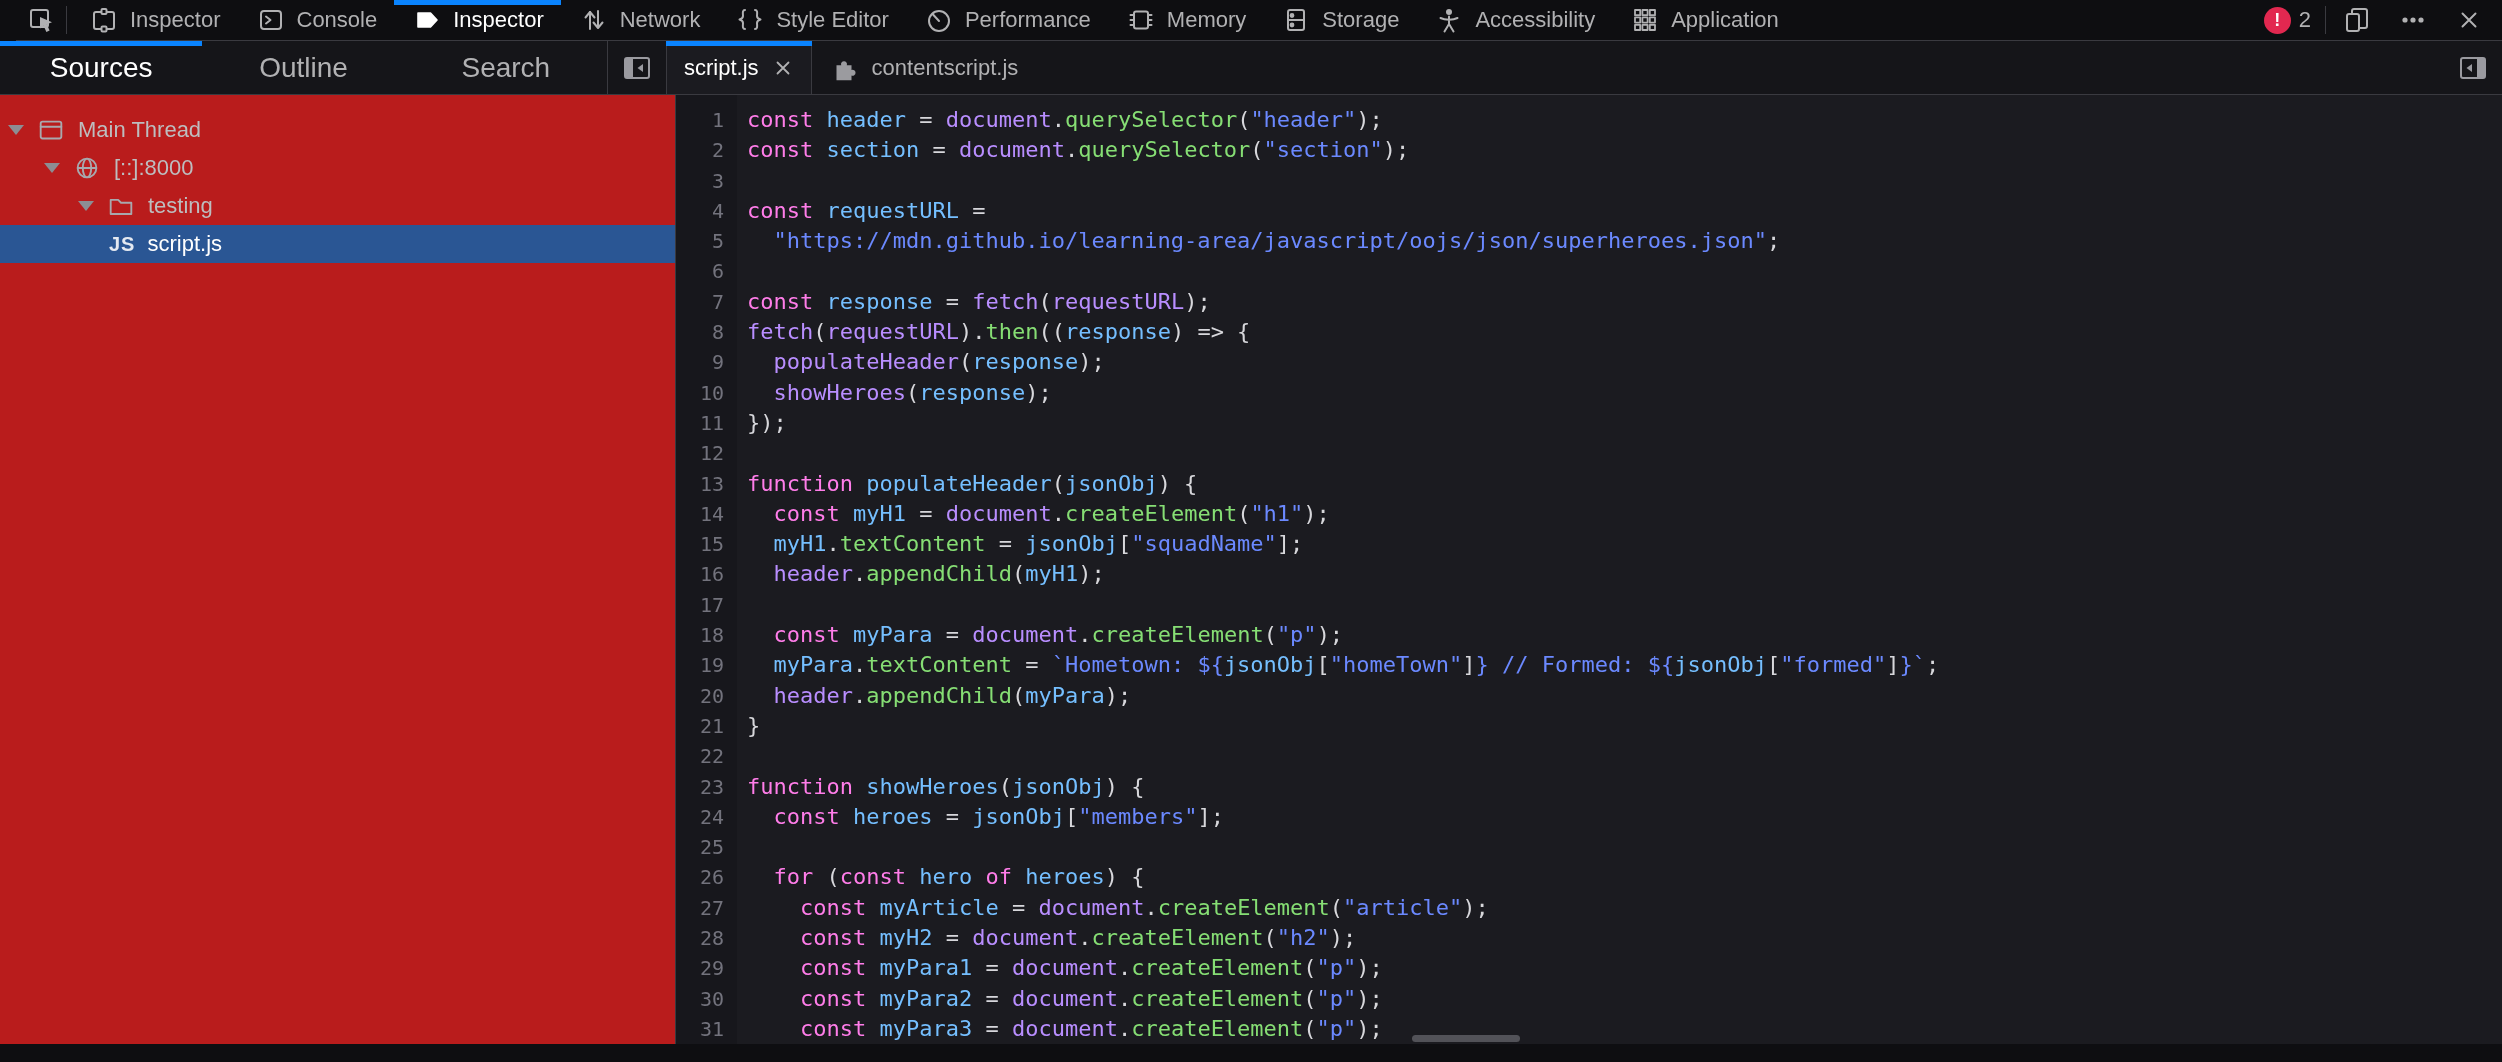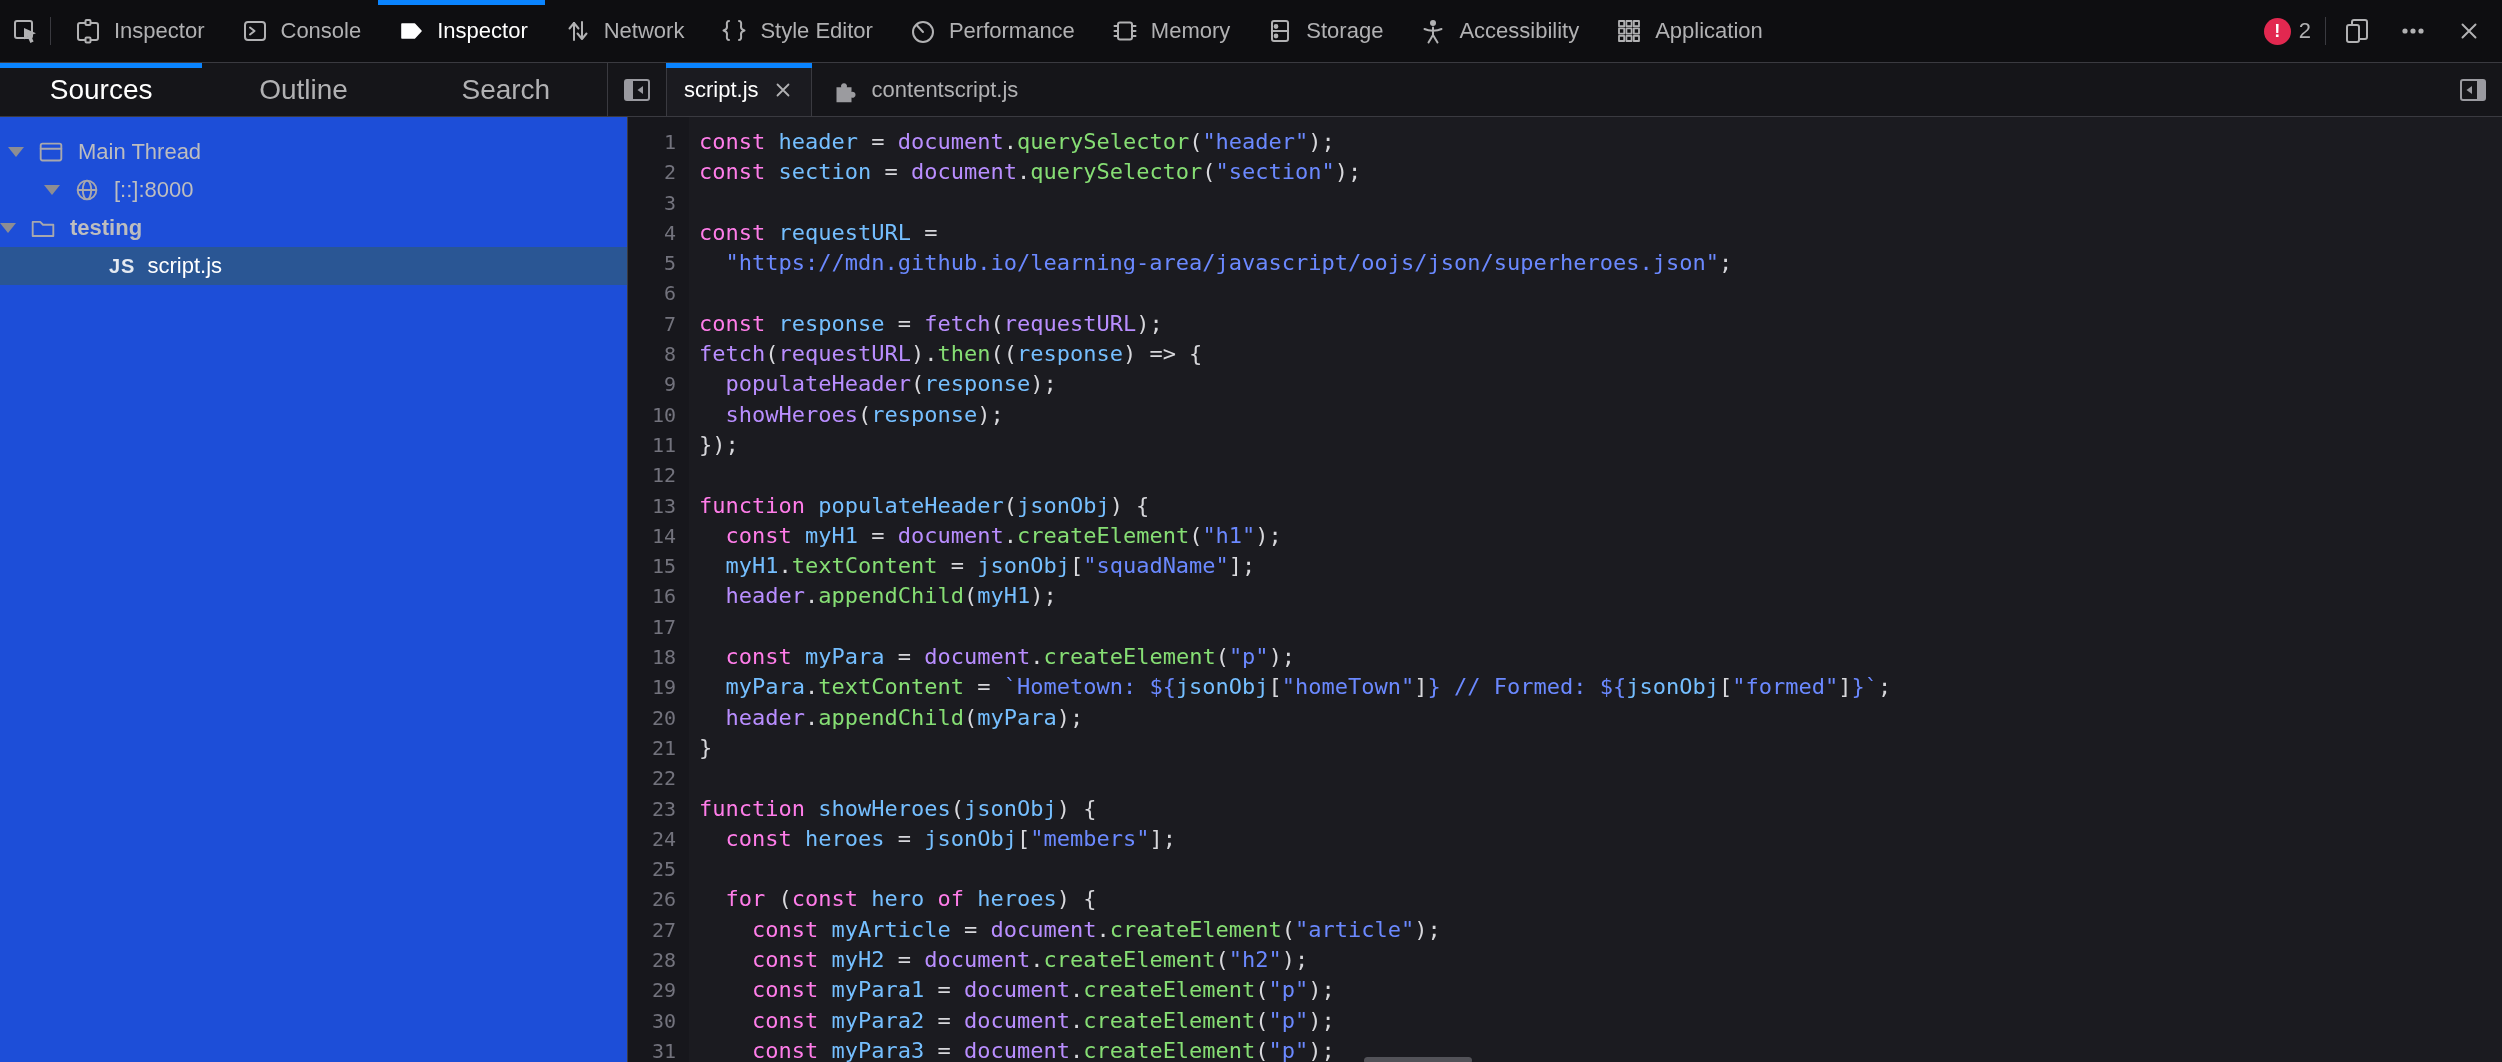--- a/index.html
+++ b/index.html
@@ -1,21 +1,21 @@
 <!DOCTYPE html>
 <html style="--accent: #0a84ff; --selection: #2a5694; --badge: #e22850; --c-keyword: #ff7de9; --c-def: #75bfff; --c-var: #b98eff; --c-prop: #86de74; --c-string: #6b89ff; --c-punct: #d7d7db;"><head>
 <meta charset="utf-8">
 <style>
   * { margin:0; padding:0; box-sizing:border-box; }
   html,body { width:2502px; height:1062px; overflow:hidden; background:#0e0e11;
               font-family:"Liberation Sans", sans-serif; }
 
   
-  .toolbar { height:63px; display:flex; align-items:stretch; background:#0e0e11;
-             border-bottom:1px solid #3a3a40; color:#b1b1b3; }
+  .toolbar { height:41px; display:flex; align-items:stretch; background:#0e0e11;
+             border-bottom:1px solid #3a3a40; color:#b1b1b3;margin-left:16px; }
   .tool-btn { display:flex; align-items:center; justify-content:center; width:50px; height:100%;
               color:#b1b1b3; cursor:pointer; }
   .vsep { width:1px; height:28px; background:#3a3a40; align-self:center; }
   .tb-tabs { display:flex; align-items:stretch; margin-left:4px; }
   .tb-tab { position:relative; display:flex; align-items:center; gap:10px; padding:0 17px;
             font-size:22px; color:#b1b1b3; cursor:pointer; white-space:nowrap; }
   .tb-tab.active { color:#ffffff; }
   .tb-tab.active::before { content:""; position:absolute; top:0; left:0; right:0; height:5px;
             background:var(--accent,#0a84ff); }
   .tb-right { margin-left:auto; display:flex; align-items:center; gap:6px; padding-right:8px; }
@@ -40,21 +40,21 @@
             font-size:22px; color:#b1b1b3; cursor:pointer; white-space:nowrap; }
   .ed-tab.active { color:#fff; background:#1b1b20; border-left:1px solid #3a3a40;
             border-right:1px solid #3a3a40; }
   .ed-tab.active::before { content:""; position:absolute; top:0; left:-1px; right:-1px; height:5px;
             background:var(--accent,#0a84ff); }
   .tab-close { color:#b1b1b3; display:flex; align-items:center; }
   .ed-spacer { flex:1; }
 
   
   .main { display:flex; height:949px; }
-  .sidebar { width:628px; border-right:1px solid #3a3a40; background:#1d4ed8; padding-top:16px; }
+  .sidebar { width:676px; border-right:1px solid #3a3a40; background:#b91c1c; padding-top:16px; }
   .tree-row { height:38px; display:flex; align-items:center; font-size:22px; color:#bdbdbf;
             cursor:pointer; white-space:nowrap; }
   .tree-row.selected { background:var(--selection,#2a5694); color:#ffffff; }
   .caret { width:0; height:0; border-left:8px solid transparent; border-right:8px solid transparent;
             border-top:10px solid #8d8d93; margin-right:12px; flex:0 0 auto; }
   .tree-icon { margin-right:12px; display:flex; align-items:center; color:#a8a8ad; flex:0 0 auto; }
   .tree-row.selected .tree-icon { color:#e4e9f1; }
   .js-badge { font-weight:bold; font-size:20px; letter-spacing:1px; }
 
   
@@ -287,21 +287,21 @@
         <span class="caret"></span>
         <span class="tree-icon">
           <svg width="30" height="32" viewBox="0 0 32 32" fill="none" stroke="currentColor" stroke-width="2" stroke-linecap="round" stroke-linejoin="round">
             <circle cx="16" cy="16" r="10"></circle>
             <ellipse cx="16" cy="16" rx="4.5" ry="10"></ellipse>
             <path d="M6.5 16 H25.5"></path>
           </svg>
         </span>
         <span>[::]:8000</span>
       </div>
-      <div class="tree-row" style=" font-weight: bold;">
+      <div class="tree-row" style="padding-left: 78px;">
         <span class="caret"></span>
         <span class="tree-icon">
           <svg width="30" height="32" viewBox="0 0 32 32" fill="none" stroke="currentColor" stroke-width="2" stroke-linecap="round" stroke-linejoin="round">
             <path d="M5 9.5 H13 L16 12.5 H27 V24.5 H5 Z"></path>
           </svg>
         </span>
         <span>testing</span>
       </div>
       <div class="tree-row selected" style="padding-left: 109px;">
         <span class="tree-icon js-badge">JS</span>

